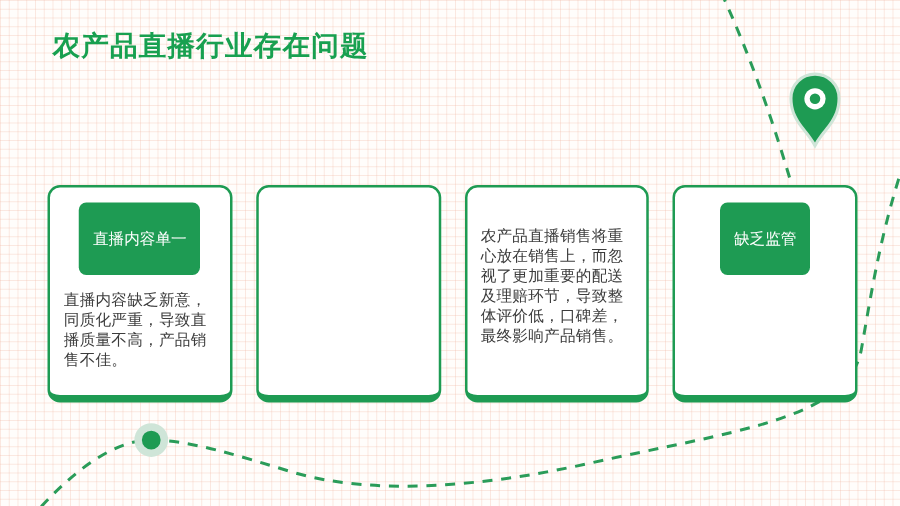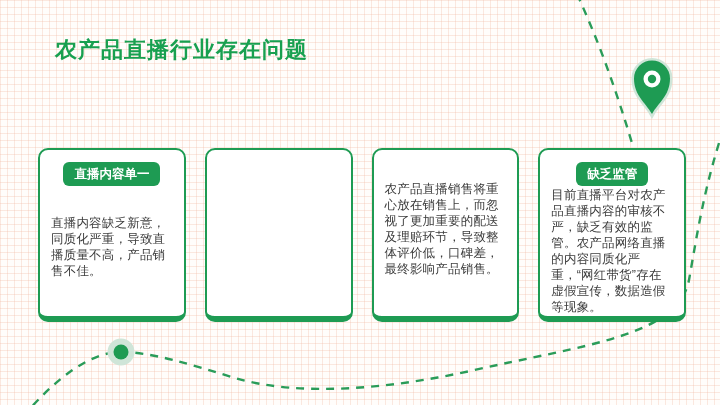--- a/index.html
+++ b/index.html
@@ -7,36 +7,36 @@
     width:720px;height:405px;overflow:hidden;position:relative;
     font-family:"Liberation Sans","DejaVu Sans",sans-serif;
     background-color:#fffdfb;
     background-image:
       linear-gradient(to right, rgba(242,190,170,0.34) 1px, transparent 1px),
       linear-gradient(to bottom, rgba(242,190,170,0.34) 1px, transparent 1px);
     background-size:7px 7px;
   }
   .decor-svg{position:absolute;left:0;top:0;width:720px;height:405px;z-index:0;}
   .slide-title{
-    position:absolute;left:42px;top:22px;z-index:1;margin:13px;
+    position:absolute;left:42px;top:22px;z-index:1;margin:0;
     font-size:22px;font-weight:800;letter-spacing:1px;color:#18a050;
   }
   .cards{
     position:absolute;left:38px;top:148px;width:648px;z-index:2;
     display:grid;grid-template-columns:repeat(4,1fr);gap:19px;
   }
   .card{
     box-sizing:border-box;height:174px;background:#ffffff;
     border:2px solid #1e9b53;border-bottom-width:6px;border-radius:10px;
     display:flex;flex-direction:column;align-items:stretch;
   }
   .badge{
     align-self:center;margin-top:12px;
     background:#1e9b53;color:#ffffff;border-radius:6px;
-    padding:5px 11px;font-size:12.5px;font-weight:bold;line-height:1.15;
+    padding:22px 11px;font-size:12.5px;font-weight:normal;line-height:1.15;
     white-space:nowrap;
   }
   .card-body{
     flex:1;display:flex;align-items:center;padding:2px 10px 8px 11px;
   }
   .card-body p{
     margin:0;font-size:12.5px;line-height:1.27;color:#3c3c3c;
     text-align:left;letter-spacing:0.2px;
   }
 </style>
@@ -76,18 +76,15 @@
   </div>
 
   <div class="card">
     <div class="card-body">
       <p>农产品直播销售将重心放在销售上，而忽视了更加重要的配送及理赔环节，导致整体评价低，口碑差，最终影响产品销售。</p>
     </div>
   </div>
 
   <div class="card">
     <div class="badge">缺乏监管</div>
-    <div class="card-body">
-      <p>目前直播平台对农产品直播内容的审核不严，缺乏有效的监管。农产品网络直播的内容同质化严重，“网红带货”存在虚假宣传，数据造假等现象。</p>
-    </div>
   </div>
 
 </div>
 
 </body></html>

